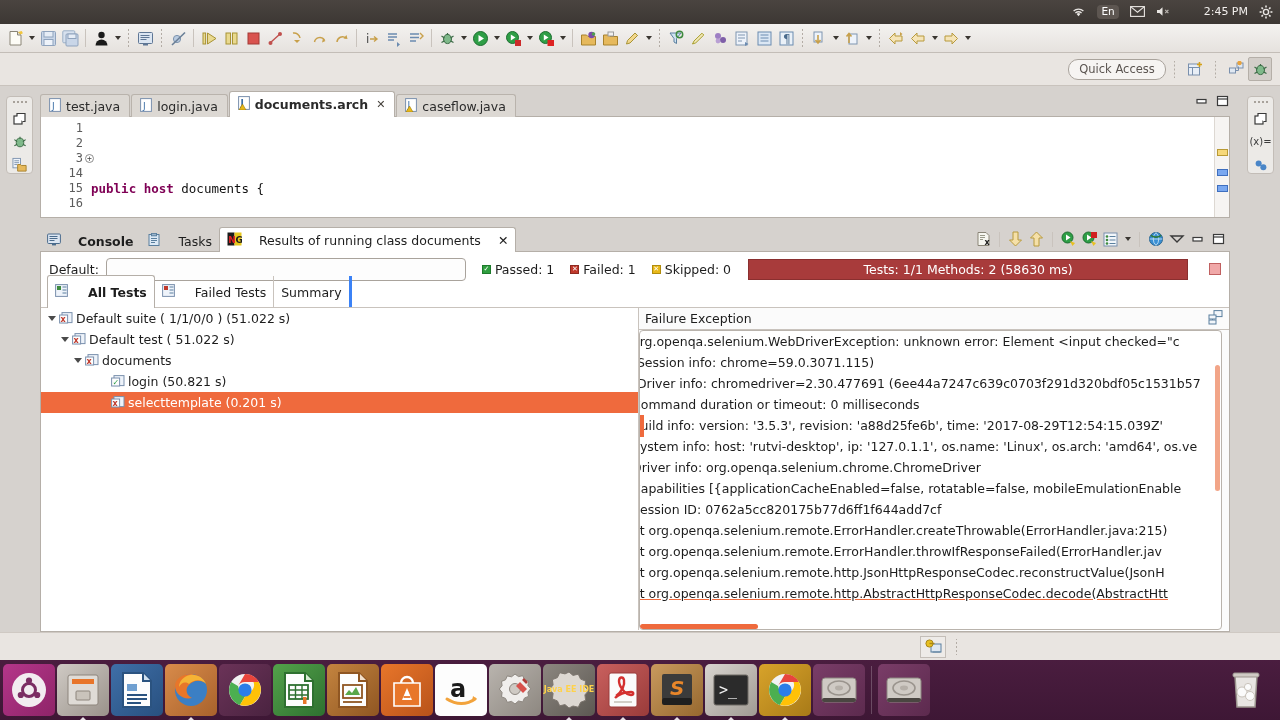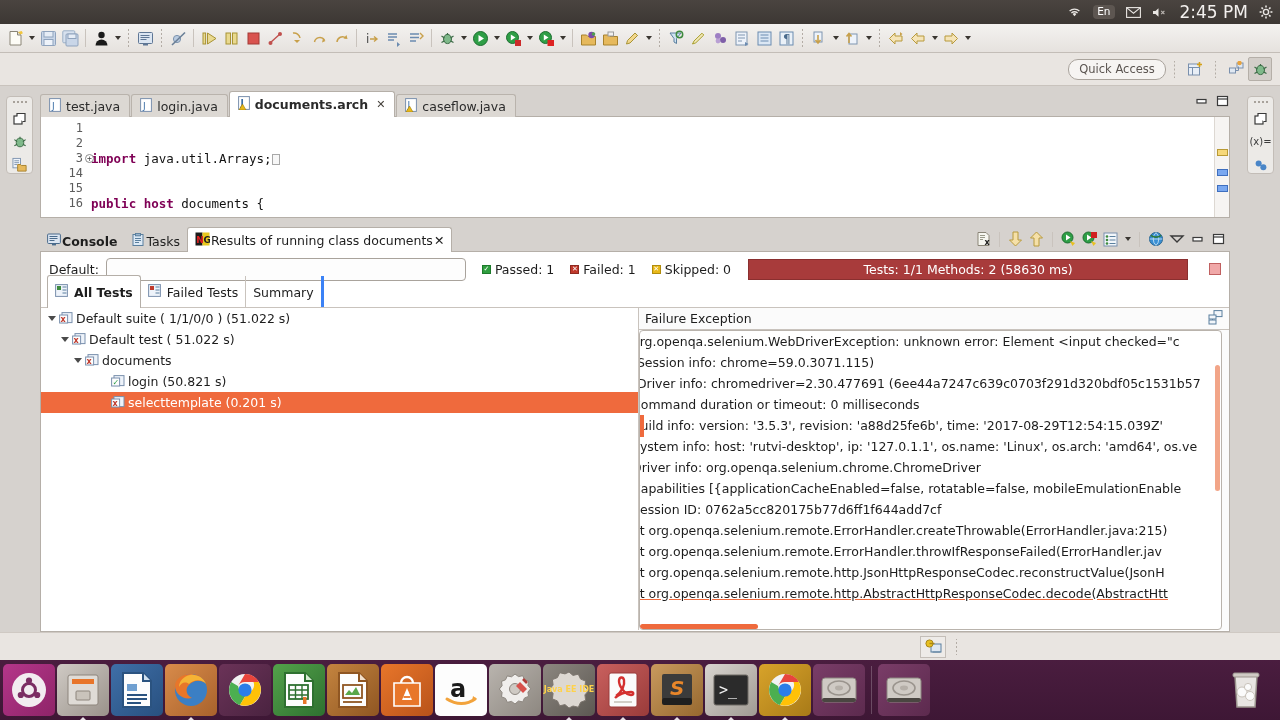--- a/index.html
+++ b/index.html
@@ -21,21 +21,21 @@
   .top-title {
     font-size: 12.5px; font-weight: bold; padding-left: 9px;
     color: #f3f0ee; white-space: nowrap; letter-spacing: .1px;
   }
   .tray { margin-left: auto; display: flex; align-items: center; gap: 11px; padding-right: 7px; }
   .tray-item { display: flex; align-items: center; color: #e8e5e2; font-size: 11px; }
   .kb-badge {
     background: #5d5651; color: #fff; font-size: 10.5px;
     padding: 1px 4px 2px 4px; border-radius: 4px; line-height: 1.1;
   }
-  .clock { font-size: 17px; color: #f3f0ee; }
+  .clock { font-size: 11px; color: #f3f0ee; margin-left: 20px; }
 
   
   .toolbar {
     position: absolute; top: 24px; left: 0; width: 1280px; height: 29px;
     background: linear-gradient(to bottom,#f4f2f0 0%, #e6e2de 100%);
     border-bottom: 1px solid #c3bdb7;
     display: flex; align-items: center; padding-left: 4px;
   }
   .tb-ico {
     width: 20px; height: 20px; margin: 0 1px;
@@ -138,21 +138,21 @@
     position: absolute; top: 0px; right: 1px; display: flex; gap: 8px; align-items: center; height: 25px;
   }
 
   
   .panel { position: absolute; top: 226px; left: 40px; width: 1190px; height: 406px; }
   .panel-tabs { display: flex; align-items: flex-end; height: 26px; position: relative; }
   .panel-tabs::after {
     content: ""; position: absolute; bottom: 0; left: 0; right: 0; height: 1px; background: #b5afa8;
   }
   .ptab {
-    display: flex; align-items: center; gap: 1px; height: 22px; padding: 0 7px;
+    display: flex; align-items: center; gap: 17px; height: 22px; padding: 0 7px;
     font-size: 12.5px; color: #1d1d1d;
   }
   .ptab.bold { font-weight: bold; }
   .ptab.active {
     background: #ffffff; border: 1px solid #b5afa8; border-bottom: none;
     border-radius: 3px 3px 0 0; height: 25px; z-index: 2; font-weight: normal;
   }
   .panel-tools {
     position: absolute; top: 2px; right: 2px; display: flex; align-items: center; gap: 2px; height: 22px;
   }
@@ -178,21 +178,21 @@
   .progress {
     margin-left: 10px; height: 21px; flex: 1; max-width: 440px;
     background: #a83b3b; border: 1px solid #8a2f2f;
     display: flex; align-items: center; justify-content: center;
     color: #ffffff; font-size: 12.5px; white-space: nowrap;
   }
   .stop-btn { margin-left: auto; width: 12px; height: 12px; background: #f0a8a8; border: 1px solid #c06060; }
 
   .res-tabs { display: flex; align-items: flex-end; height: 22px; padding-left: 6px; position: relative; }
   .res-tabs::after { content: ""; position: absolute; bottom: 0; left: 0; right: 0; height: 1px; background: #c9c3bd; }
-  .rtab { display: flex; align-items: center; gap: 6px; font-size: 12.5px; padding: 16px 7px; height: 20px; color: #1d1d1d; }
+  .rtab { display: flex; align-items: center; gap: 20px; font-size: 12.5px; padding: 16px 7px; height: 20px; color: #1d1d1d; }
   .rtab.active { font-weight: bold; background: #fff; border: 1px solid #b5afa8; border-bottom: none;
     border-radius: 3px 3px 0 0; height: 21px; z-index: 2; }
   .rtab.plain { border-left: 1px solid #c9c3bd; border-right: 3px solid #3b82f6; }
 
   .split { display: flex; height: 322px; }
   .tree-pane { width: 597px; background: #ffffff; position: relative; overflow: hidden; }
   .tnode { display: flex; align-items: center; height: 21px; font-size: 12.5px; color: #1d1d1d; white-space: nowrap; }
   .tnode.sel { background: #ef6a3d; color: #ffffff; }
   .twist { width: 13px; display: flex; align-items: center; justify-content: center; }
   .twist::after { content: ""; border-left: 4px solid transparent; border-right: 4px solid transparent; border-top: 5px solid #4a4a4a; }
@@ -649,21 +649,20 @@
         <span>3</span>
         <span class="fold-plus">+</span>
       </div>
       <div class="ln">14</div>
       <div class="ln">15</div>
       <div class="ln">16</div>
     </div>
     <div class="code">
       <div class="ln">&nbsp;</div>
       <div class="ln">&nbsp;</div>
-      <div class="ln"><span class="kw">import</span><span> java.util.Arrays;</span><span class="fold-box"></span></div>
       <div class="ln">&nbsp;</div>
       <div class="ln">&nbsp;</div>
       <div class="ln"><span class="kw">public host</span><span> documents {</span></div>
     </div>
     <div class="ov-ruler">
       <div class="ov-mark warn" style="top:32px"></div>
       <div class="ov-mark info" style="top:52px"></div>
       <div class="ov-mark info" style="top:68px"></div>
     </div>
   </div>

